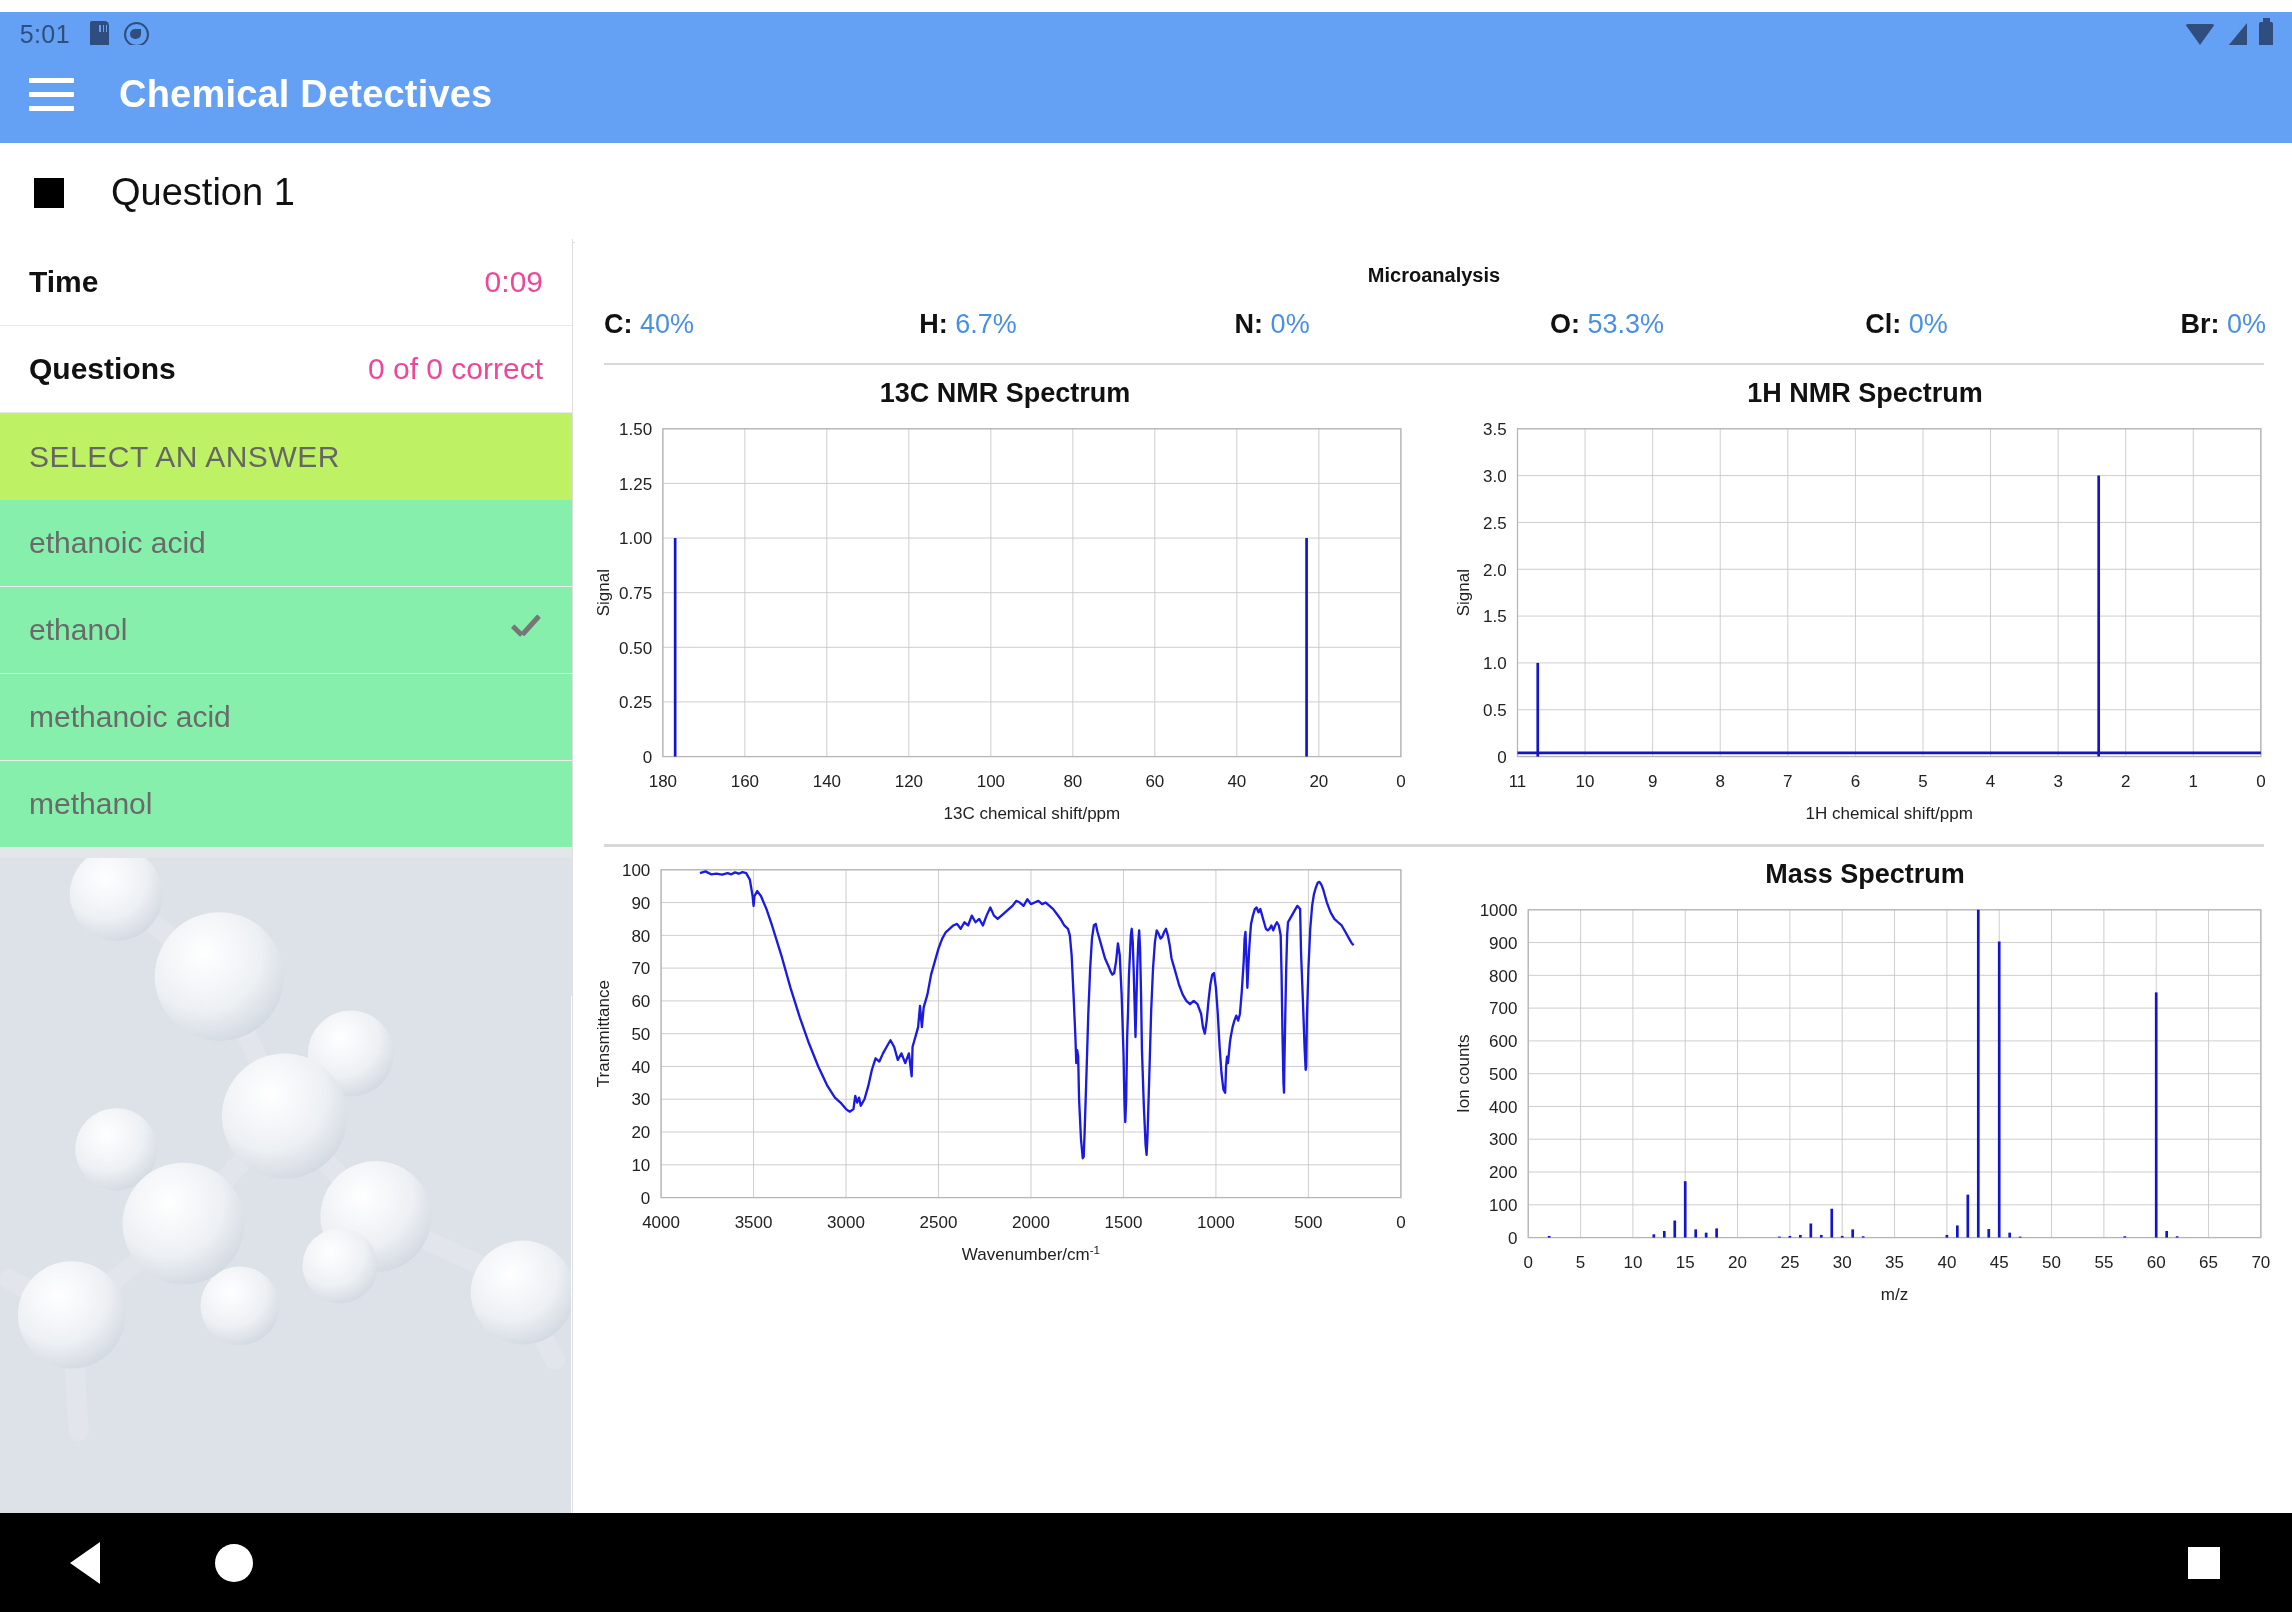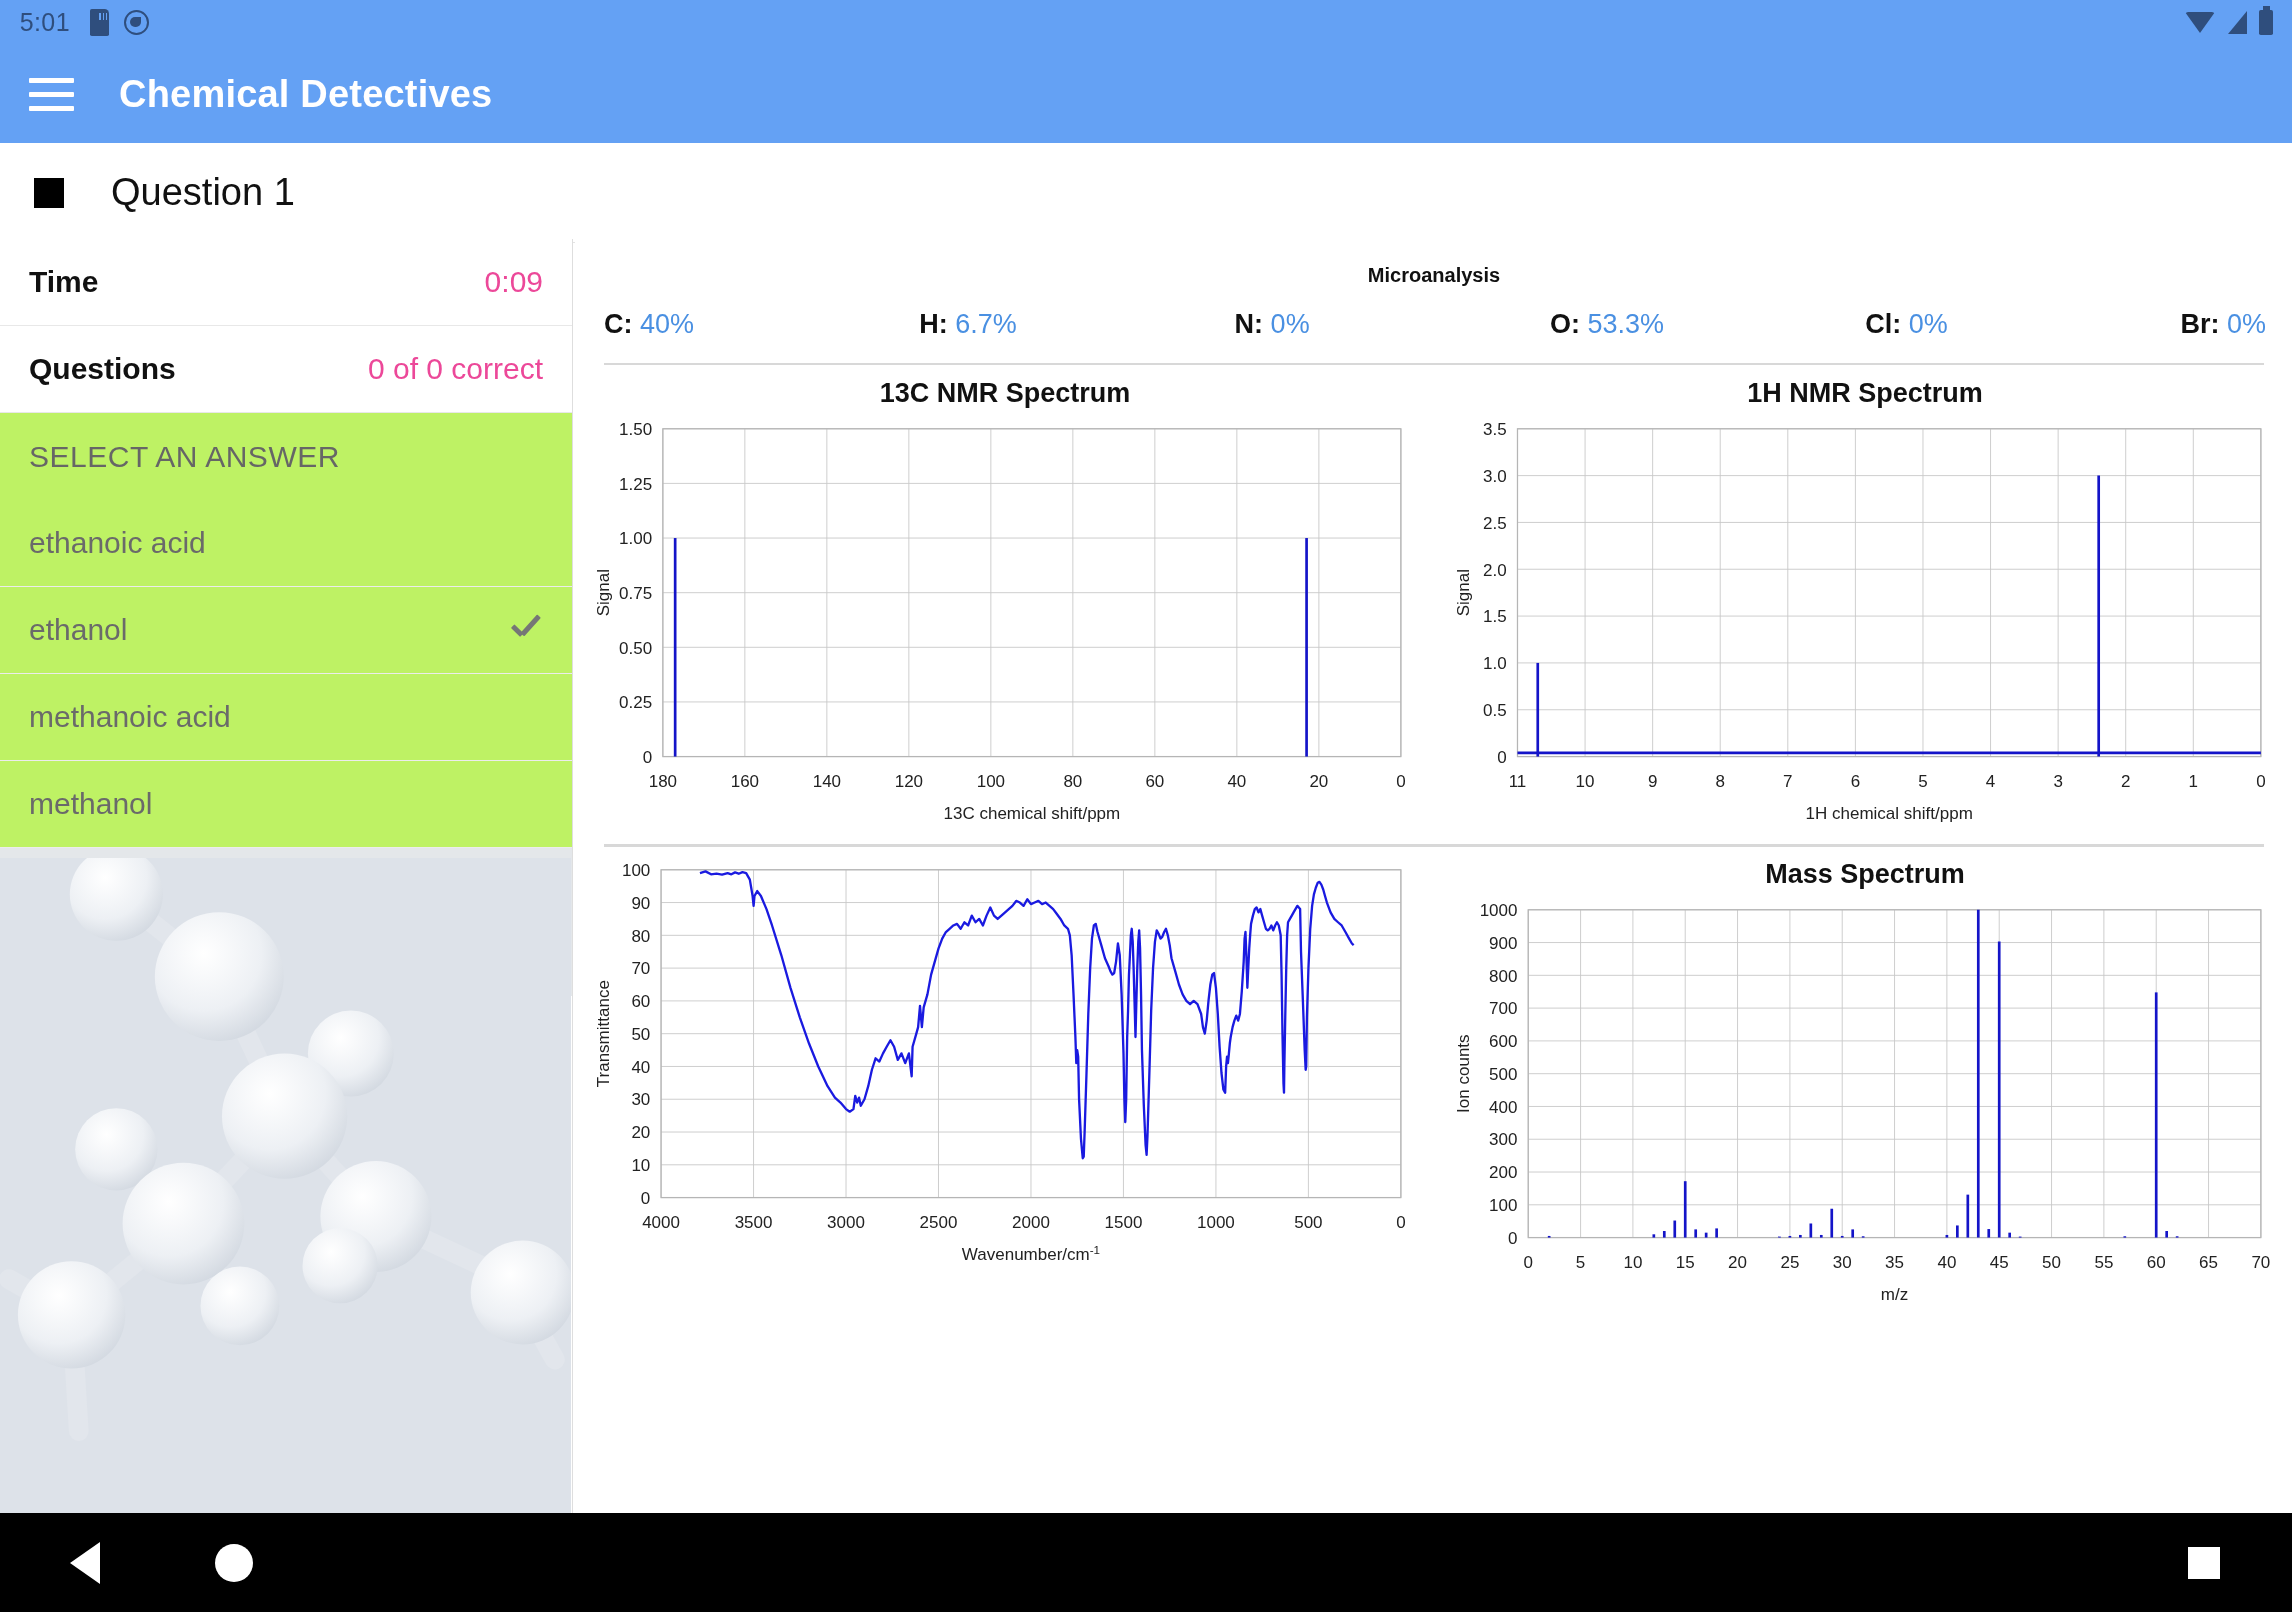--- a/index.html
+++ b/index.html
@@ -7,21 +7,21 @@
   html, body {
     width: 2293px; height: 1612px;
     font-family: "Liberation Sans", sans-serif;
     background: #ffffff;
     overflow: hidden;
   }
   #app { position: relative; width: 2293px; height: 1612px; }
 
   
   .statusbar {
-    position: absolute; top: 0; left: 0; width: 2293px; height: 45px;
+    position: absolute; top: 12px; left: 0; width: 2293px; height: 45px;
     background: #64a1f4; color: #2b4a78;
     display: flex; align-items: center; padding: 0 19.7px;
   }
   .status-time { font-size: 25px; font-weight: 400; color: #2f4e7d; letter-spacing: 0.4px; }
   .status-left-icons { display: flex; align-items: center; gap: 14.3px; margin-left: 19.7px; }
   .status-spacer { flex: 1; }
   .status-right-icons { display: flex; align-items: center; gap: 12.5px; }
   .sdcard-icon {
     width: 19.7px; height: 27px; background: #2f4e7d;
     border-radius: 1.8px 4.5px 1.8px 1.8px; position: relative;
@@ -86,21 +86,21 @@
   }
   .stat-label { font-size: 30px; font-weight: bold; color: #111; }
   .stat-value { font-size: 30px; color: #ec4899; font-weight: 400; }
 
   .answer-head {
     height: 87px; display: flex; align-items: center; padding: 12px 29px;
     background: #bef264; color: #666; font-size: 30px; letter-spacing: 0.5px;
   }
   .answer-row {
     height: 87px; display: flex; align-items: center; justify-content: space-between;
-    padding: 0 29px; border-bottom: 1.8px solid #ececec; background: #bef264;
+    padding: 0 29px; border-bottom: 1.8px solid #ececec; background: #86efac;
     color: #6a6a6a; font-size: 30px; cursor: pointer;
   }
   .answer-row.selected .check { display:block; }
   .check { display:none; width: 36px; height: 36px; position: relative; }
   .check::before {
     content:""; position:absolute; left:3.6px; top:16px; width:12.5px; height:4.5px;
     background:#767676; transform: rotate(45deg); border-radius:0.9px;
   }
   .check::after {
     content:""; position:absolute; left:10.7px; top:10.7px; width:25px; height:4.5px;

